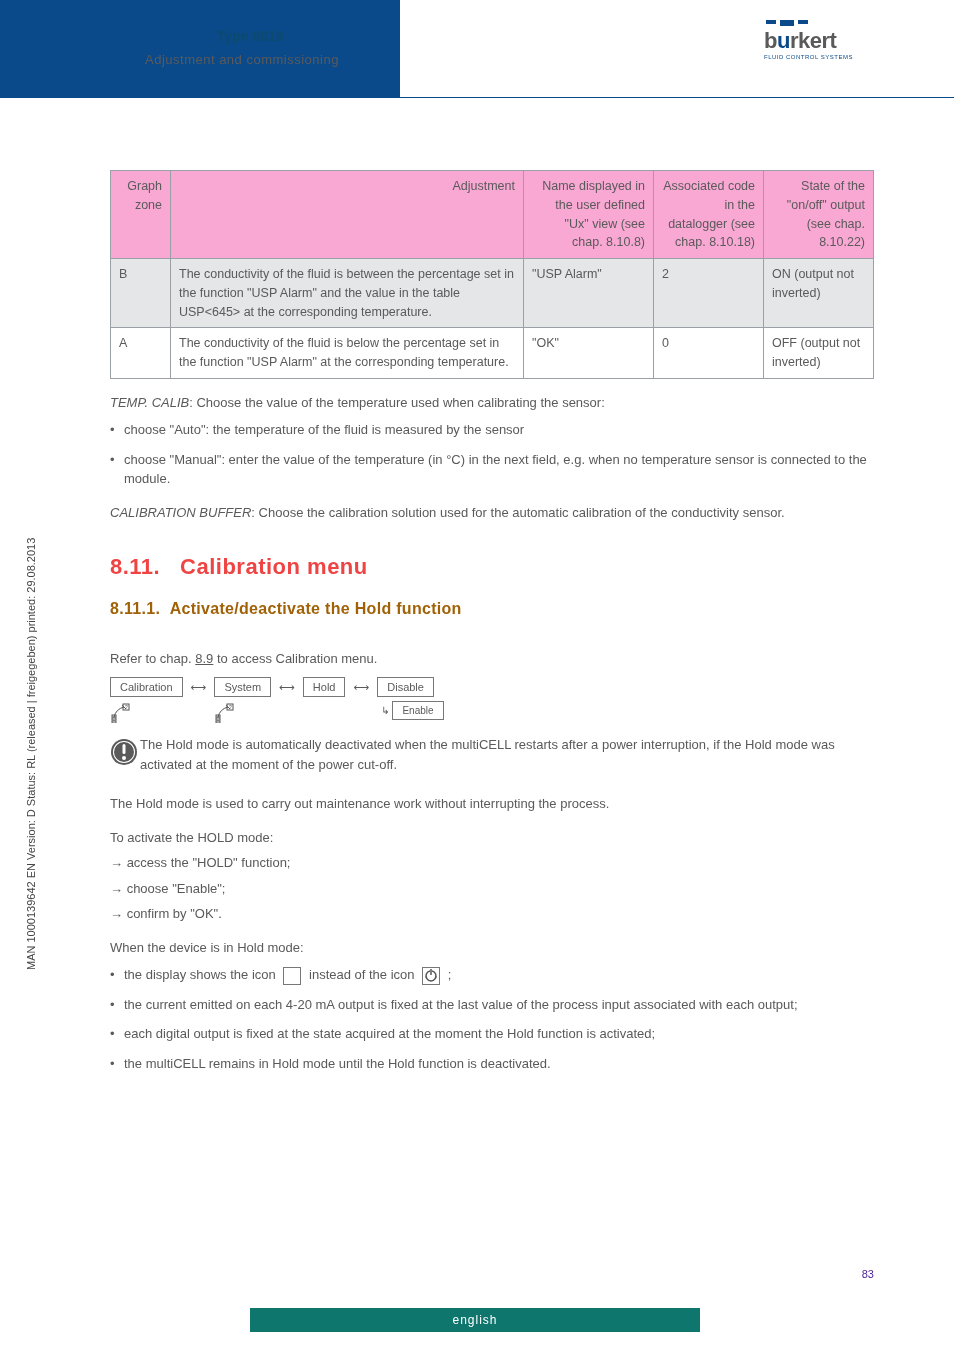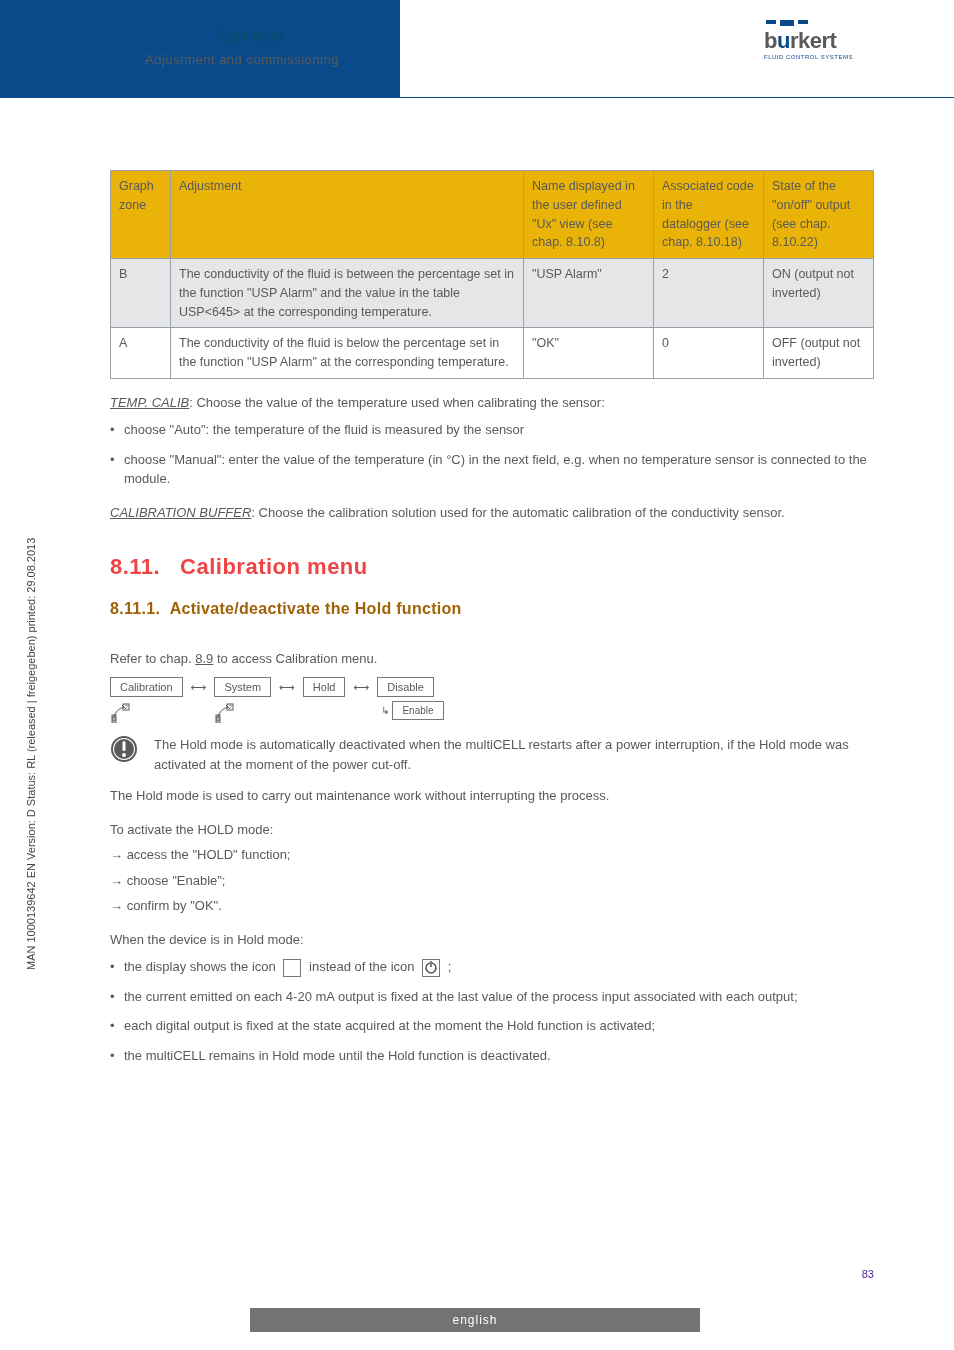--- a/index.html
+++ b/index.html
@@ -19,54 +19,54 @@
   .logo-text b { color: #0a4a8a; }
   .logo-sub { font-size: 6px; color: #0a4a8a; letter-spacing: 0.5px; }
 
   .vtext { position: absolute; left: 25px; top: 430px; transform: rotate(-90deg); transform-origin: left top; font-size: 11px; color: #444; white-space: nowrap; }
   .vtext { top: 970px; }
 
   .content { position: absolute; left: 110px; right: 80px; top: 170px; font-size: 13px; line-height: 1.5; color: #5a5a5a; }
 
   table.data { width: 100%; border-collapse: collapse; font-size: 12.5px; }
   table.data th, table.data td { border: 1px solid #9aa0a6; padding: 6px 8px; text-align: left; vertical-align: top; }
-  table.data th { background: #eab308; font-weight: normal; color: #5a5a5a; }
+  table.data th { background: #f9a8d4; font-weight: normal; color: #5a5a5a; text-align: right; }
   table.data td.zone { text-align: left; }
   table.data tr.rowb td { background: #e5e6e8; }
 
   .para { margin-top: 14px; }
-  .italic { font-style: italic; text-decoration: underline; }
+  .italic { font-style: italic; }
 
   ul.bul { list-style: none; margin-top: 8px; }
   ul.bul li { position: relative; padding-left: 14px; margin-bottom: 10px; }
   ul.bul li::before { content: "•"; position: absolute; left: 0; top: 0; }
 
   h2.sec { font-size: 22px; font-weight: bold; color: #ef4444; margin-top: 28px; margin-bottom: 14px; font-family: Arial, sans-serif; letter-spacing: 0.5px; }
   h3.sub { font-size: 16px; font-weight: bold; color: #a16207; margin-top: 10px; margin-bottom: 28px; letter-spacing: 0.3px; }
 
   .crumb { display: flex; align-items: flex-start; gap: 0; margin-top: 8px; margin-bottom: 10px; font-size: 11px; }
   .crumb-col { display: flex; flex-direction: column; align-items: flex-start; gap: 4px; }
   .crumb-item { border: 1px solid #777; padding: 1px 9px; background: #fff; }
   .crumb-arrow { padding: 2px 8px 0 8px; font-size: 11px; }
   .crumb-sub { display: flex; align-items: center; gap: 4px; margin-top: 2px; }
   .wheel { display: inline-block; width: 22px; height: 20px; position: relative; }
   .wheel svg { width: 22px; height: 20px; }
 
-  .note { display: flex; align-items: flex-start; gap: 16px; margin-top: 12px; margin-bottom: 12px; }
+  .note { display: flex; align-items: center; gap: 2px; margin-top: 12px; margin-bottom: 20px; }
   .note-icon { flex: 0 0 28px; }
   .note-icon svg { width: 28px; height: 28px; }
   .note-text { flex: 1; }
 
   .arrowline { margin-top: 6px; }
   .arrowline::before { content: "→ "; }
 
   .iconbox { display: inline-block; width: 18px; height: 18px; border: 1px solid #777; vertical-align: middle; margin: 0 4px; position: relative; }
   .iconbox.run svg { position: absolute; left: 1px; top: 1px; width: 14px; height: 14px; }
 
-  .footer-bar { position: absolute; left: 250px; bottom: 18px; width: 450px; height: 24px; background: #737373; color: #fff; text-align: center; font-size: 12px; line-height: 24px; letter-spacing: 1px; }
+  .footer-bar { position: absolute; left: 250px; bottom: 18px; width: 450px; height: 24px; background: #0f766e; color: #fff; text-align: center; font-size: 12px; line-height: 24px; letter-spacing: 1px; }
   .page-num { position: absolute; right: 80px; bottom: 70px; font-size: 11px; color: #4c1d95; }
 </style>
 </head>
 <body>
 
 <div class="header-blue"></div>
 <div class="header-white"></div>
 <div class="type-head">Type 8619</div>
 <div class="subhead">Adjustment and commissioning</div>
 

